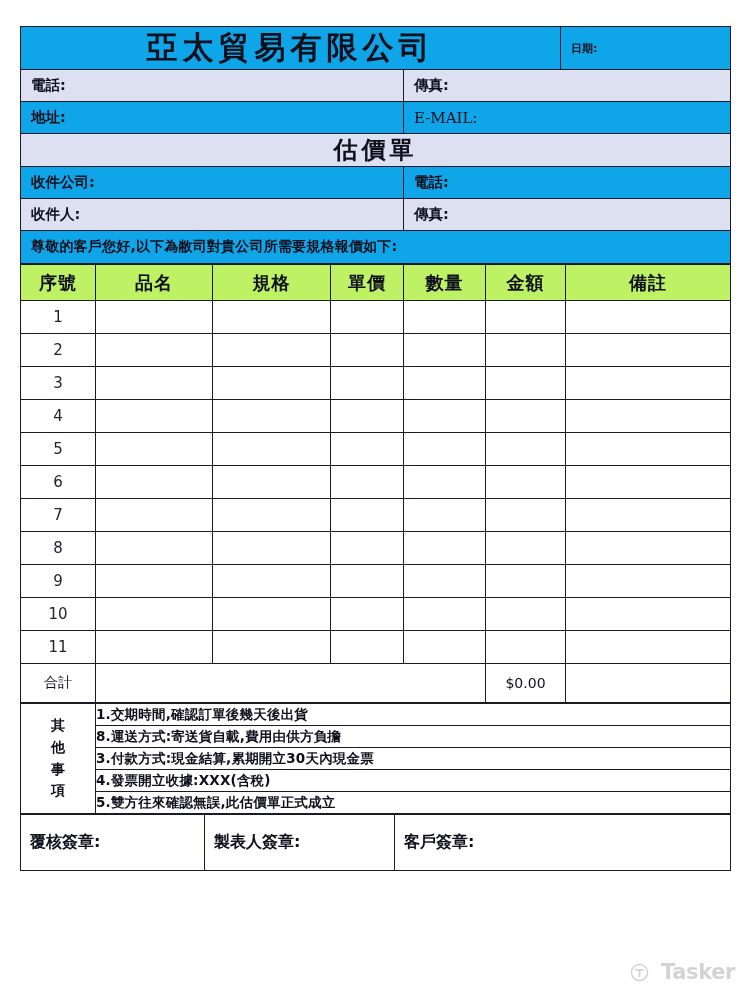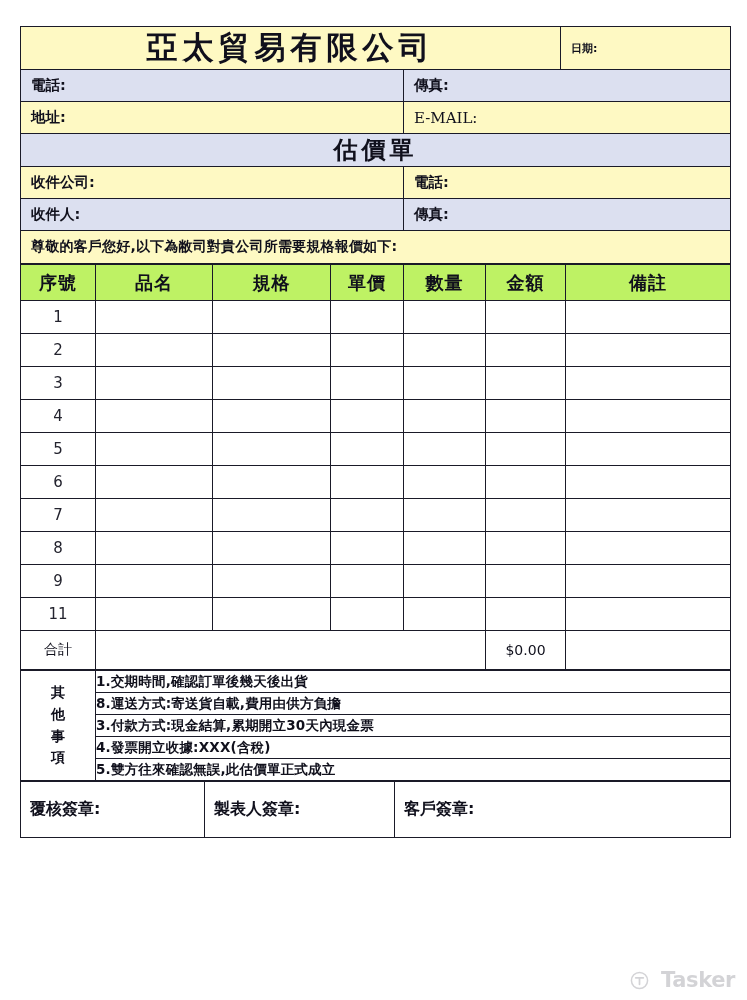--- a/index.html
+++ b/index.html
@@ -25,21 +25,21 @@
 
   table.form {
     border-collapse: collapse;
     table-layout: fixed;
     width: 710px;
   }
   table.form td {
     border: 1px solid #1a1a28;
     padding: 0;
     vertical-align: middle;
-    background: #fef9c3;
+    background: #0ea5e9;
   }
 
   .shade { background: #dce0f0 !important; }
 
   .company-title {
     text-align: center;
     font-size: 31px;
     font-weight: bold;
     letter-spacing: 5px;
     font-family: "DejaVu Serif", "Liberation Serif", serif;
@@ -164,21 +164,21 @@
     font-weight: bold;
     padding: 0 0 0 9px;
     vertical-align: middle;
     background: #ffffff;
   }
 
   
   #watermark {
     position: absolute;
     right: 12px;
-    bottom: 8px;
+    bottom: 16px;
     display: flex;
     align-items: center;
     gap: 12px;
     opacity: 0.38;
     user-select: none;
   }
   #watermark .wm-text {
     font-size: 21px;
     font-weight: bold;
     color: #8d8d95;
@@ -346,20 +346,29 @@
         <tr>
           <td class="seq">9</td>
           <td></td>
           <td></td>
           <td></td>
           <td></td>
           <td></td>
           <td></td>
         </tr>
         <tr>
+          <td class="seq">10</td>
+          <td></td>
+          <td></td>
+          <td></td>
+          <td></td>
+          <td></td>
+          <td></td>
+        </tr>
+        <tr>
           <td class="seq">11</td>
           <td></td>
           <td></td>
           <td></td>
           <td></td>
           <td></td>
           <td></td>
         </tr>
       </tbody>
     <tfoot>

